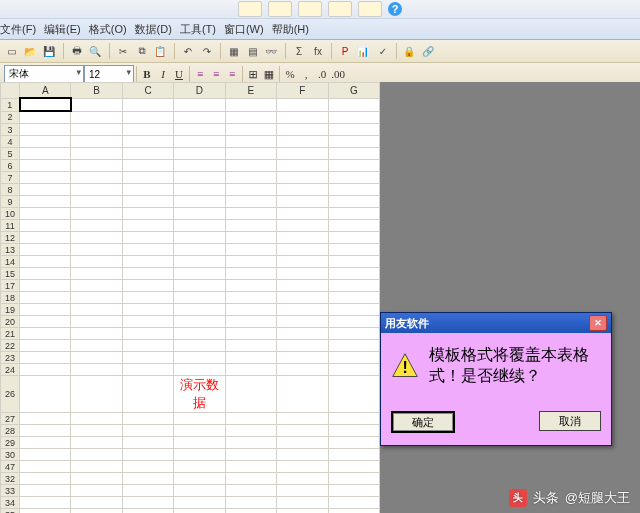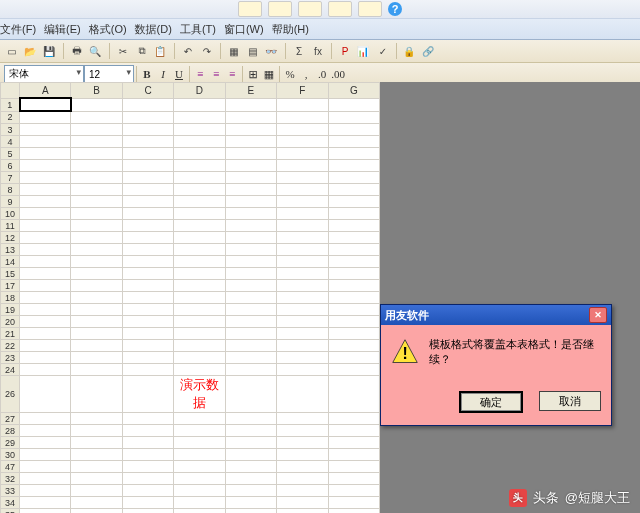--- a/index.html
+++ b/index.html
@@ -18,27 +18,27 @@
 .bold{font-weight:bold}.ital{font-style:italic}.uline{text-decoration:underline}
 .workspace{position:absolute;top:82px;left:0;width:640px;height:431px;background:#808080}
 .sheet{position:absolute;top:0;left:0;width:380px;height:431px;background:#fff}
 table{border-collapse:collapse;table-layout:fixed;width:100%}
 th,td{border:1px solid #d4d0c8;height:11px;padding:0;font-size:10px;text-align:center;font-weight:normal}
 th{background:#ece9d8;color:#333}
 .rowhdr{background:#ece9d8;width:18px;color:#333;font-size:9px}
 .colhdr{height:14px}
 .sel{border:2px solid #000!important;background:#fff}
 .watermark{color:#ff0000;font-size:13px}
-.dialog{position:absolute;top:222px;left:380px;width:230px;background:#fca5a5;border:1px solid #0a246a;box-shadow:2px 2px 4px rgba(0,0,0,.4)}
+.dialog{position:absolute;top:230px;left:380px;width:230px;background:#f0abfc;border:1px solid #0a246a;box-shadow:2px 2px 4px rgba(0,0,0,.4)}
 .titlebar{background:linear-gradient(#3b6ed5,#1f52b7);height:20px;display:flex;align-items:center;justify-content:space-between;padding:0 4px;color:#fff;font-size:11px;font-weight:bold}
 .closebtn{width:16px;height:14px;background:#e77;border:1px solid #a33;color:#fff;display:flex;align-items:center;justify-content:center;font-size:9px;font-weight:bold;border-radius:2px}
 .dlgbody{padding:12px 10px;display:flex;align-items:center;gap:10px}
 .warnicon{width:28px;height:28px;position:relative}
 .warnicon svg{width:28px;height:28px}
-.dlgbtns{display:flex;justify-content:flex-end;gap:16px;padding:12px 10px 12px}
+.dlgbtns{display:flex;justify-content:space-between;gap:16px;padding:12px 10px 12px}
 .btn{width:60px;height:18px;background:#ece9d8;border:1px solid #404040;font-size:11px;display:flex;align-items:center;justify-content:center;cursor:default}
 .btn.def{border:2px solid #000;box-shadow:inset 0 0 0 1px #888}
 .footer{position:absolute;bottom:6px;right:10px;color:#fff;font-size:13px;display:flex;align-items:center;gap:6px;text-shadow:0 0 2px rgba(0,0,0,.6)}
 .footer .logo{width:18px;height:18px;background:#e64545;border-radius:3px;display:flex;align-items:center;justify-content:center;color:#fff;font-size:10px;font-weight:bold}
 </style>
 </head>
 <body>
 
 <div class="toptoolbar">
   <div class="tb"></div>
@@ -463,21 +463,21 @@
       <span>用友软件</span>
       <div class="closebtn">✕</div>
     </div>
     <div class="dlgbody">
       <div class="warnicon">
         <svg viewBox="0 0 32 32">
             <polygon points="16,2 30,28 2,28" fill="#ffe23a" stroke="#333" stroke-width="1"></polygon>
             <text x="16" y="24" text-anchor="middle" font-size="18" font-weight="bold" fill="#000">!</text>
           </svg>
       </div>
-      <div style="font-size:11px;color:#000">模板格式将覆盖本表格式！是否继续？</div>
+      <div style="font-size:16px;color:#000">模板格式将覆盖本表格式！是否继续？</div>
     </div>
     <div class="dlgbtns">
       <div class="btn def">确定</div>
       <div class="btn">取消</div>
     </div>
   </div>
 
   <div class="footer">
     <div class="logo">头</div>
     <span>头条</span>

